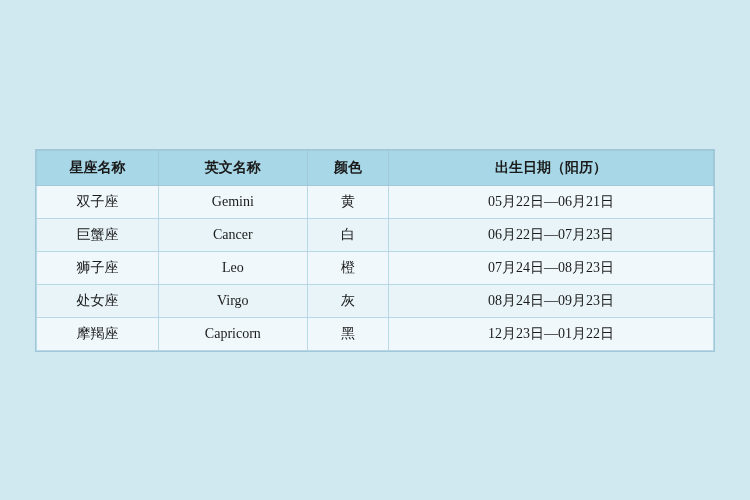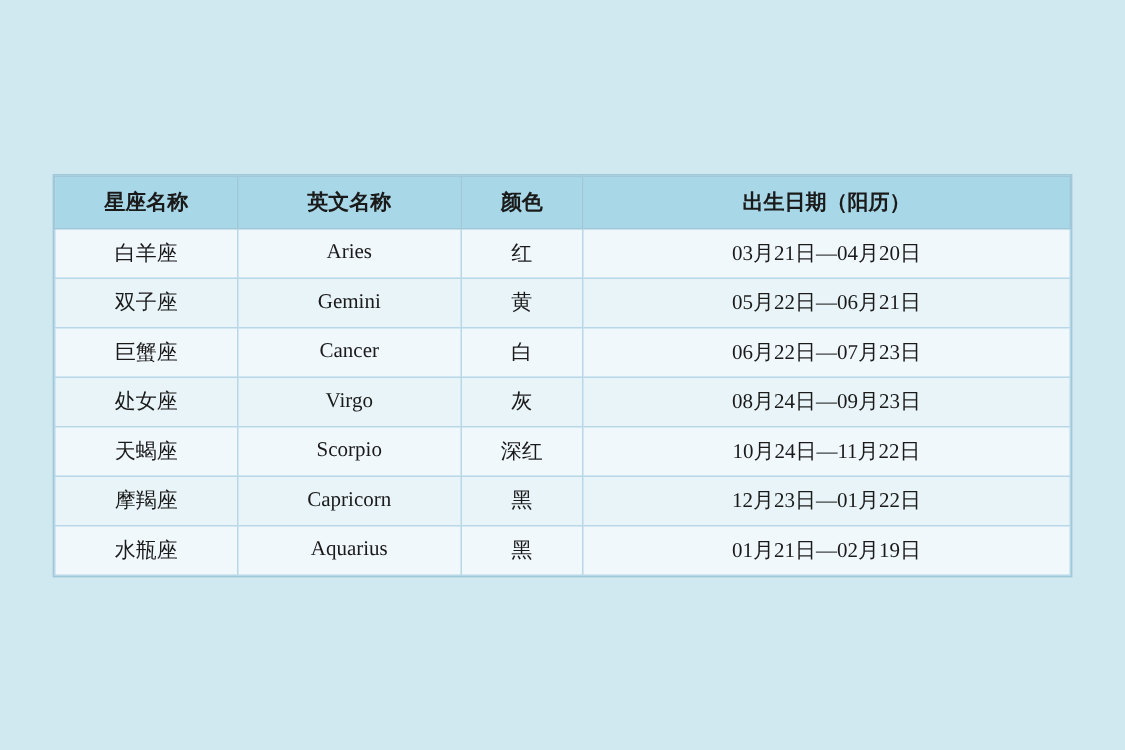--- a/index.html
+++ b/index.html
@@ -70,57 +70,45 @@
   <table>
     <thead>
       <tr>
         <th class="col-chinese">星座名称</th>
         <th class="col-english">英文名称</th>
         <th class="col-color">颜色</th>
         <th class="col-date">出生日期（阳历）</th>
       </tr>
     </thead>
     <tbody id="table-body">
-    <tr>
-          <td>白羊座</td>
-          <td>Aries</td>
-          <td>红</td>
-          <td>03月21日—04月20日</td>
-        </tr>
         <tr>
           <td>双子座</td>
           <td>Gemini</td>
           <td>黄</td>
           <td>05月22日—06月21日</td>
         </tr>
         <tr>
           <td>巨蟹座</td>
           <td>Cancer</td>
           <td>白</td>
           <td>06月22日—07月23日</td>
         </tr>
         <tr>
+          <td>狮子座</td>
+          <td>Leo</td>
+          <td>橙</td>
+          <td>07月24日—08月23日</td>
+        </tr>
+        <tr>
           <td>处女座</td>
           <td>Virgo</td>
           <td>灰</td>
           <td>08月24日—09月23日</td>
-        </tr>
-        <tr>
-          <td>天蝎座</td>
-          <td>Scorpio</td>
-          <td>深红</td>
-          <td>10月24日—11月22日</td>
         </tr>
         <tr>
           <td>摩羯座</td>
           <td>Capricorn</td>
           <td>黑</td>
           <td>12月23日—01月22日</td>
         </tr>
-        <tr>
-          <td>水瓶座</td>
-          <td>Aquarius</td>
-          <td>黑</td>
-          <td>01月21日—02月19日</td>
-        </tr>
       </tbody>
   </table>
 </div>
 
 </body></html>

